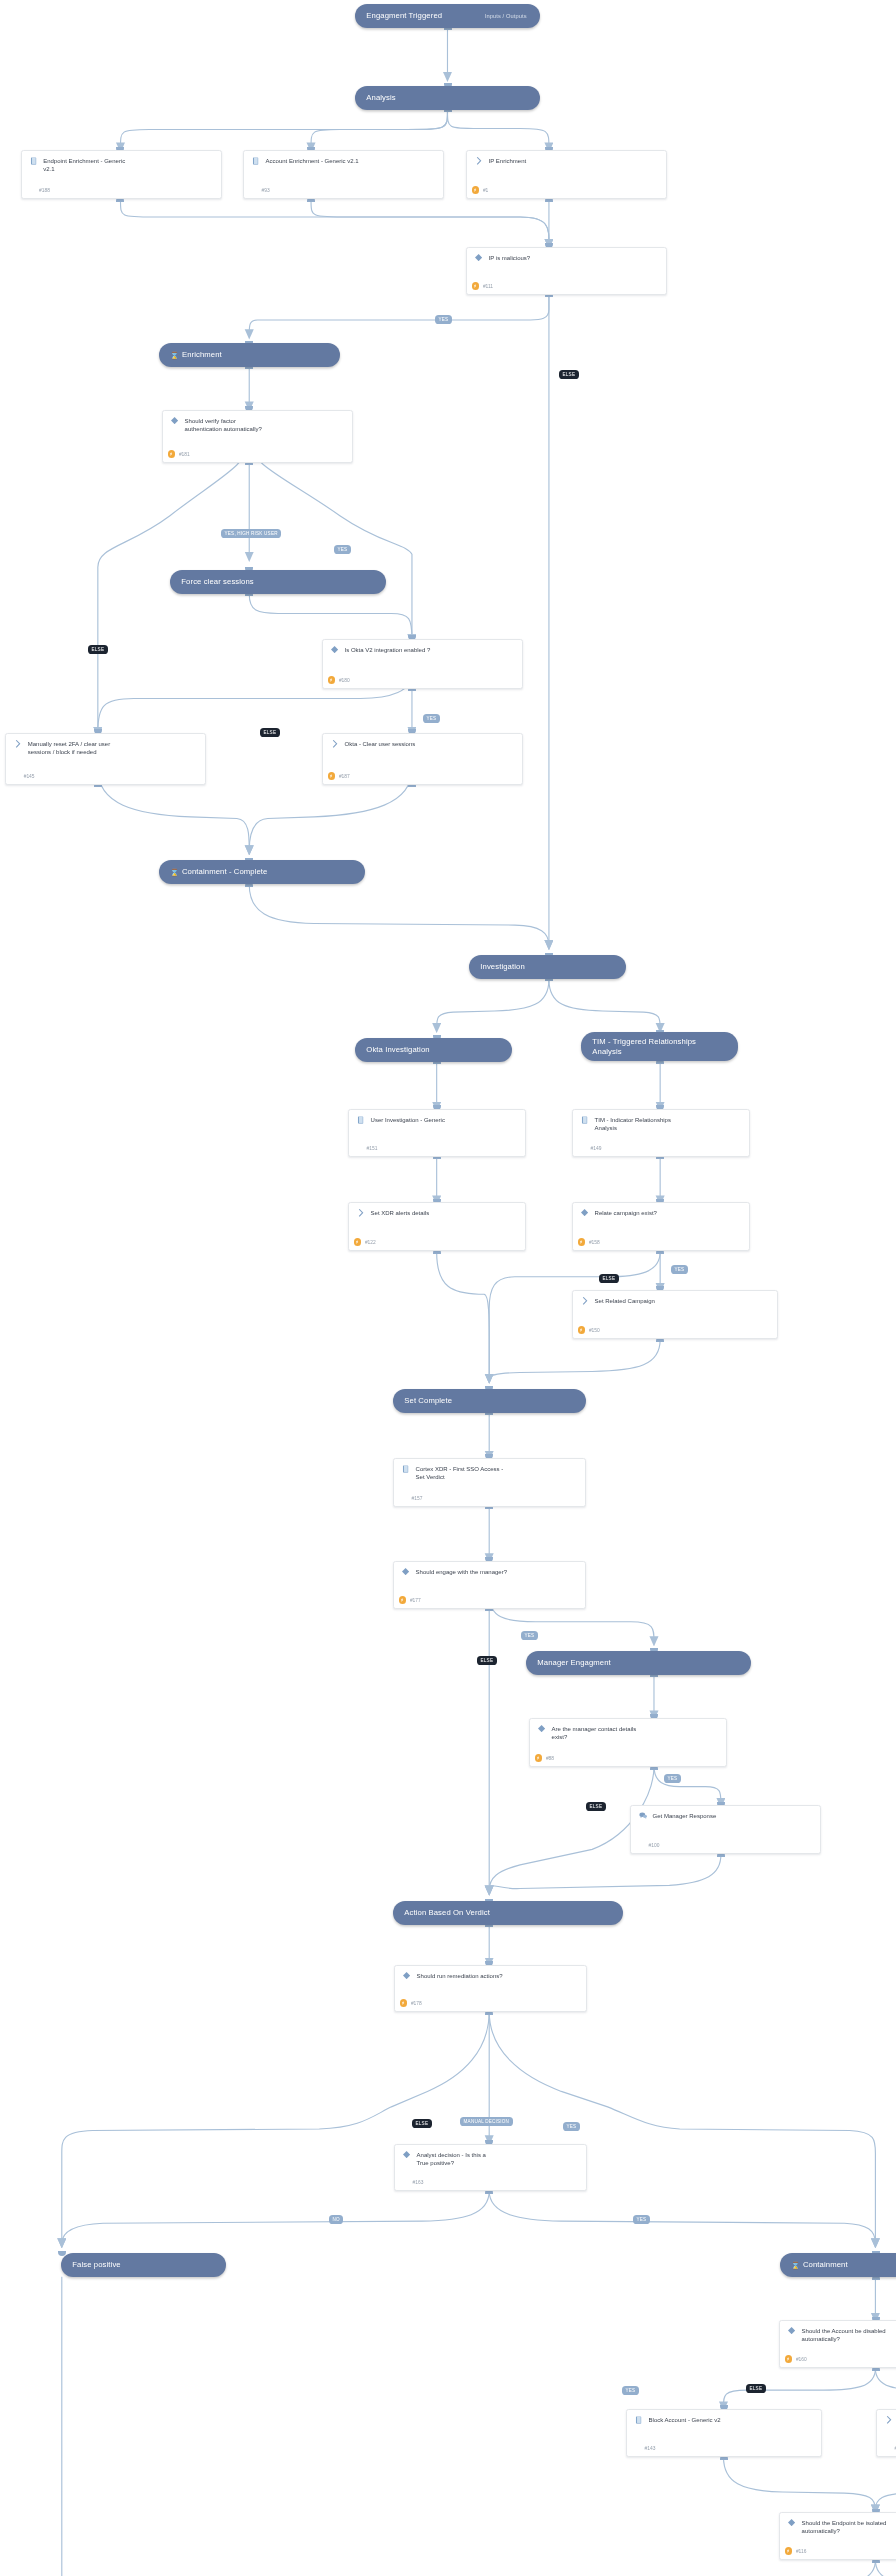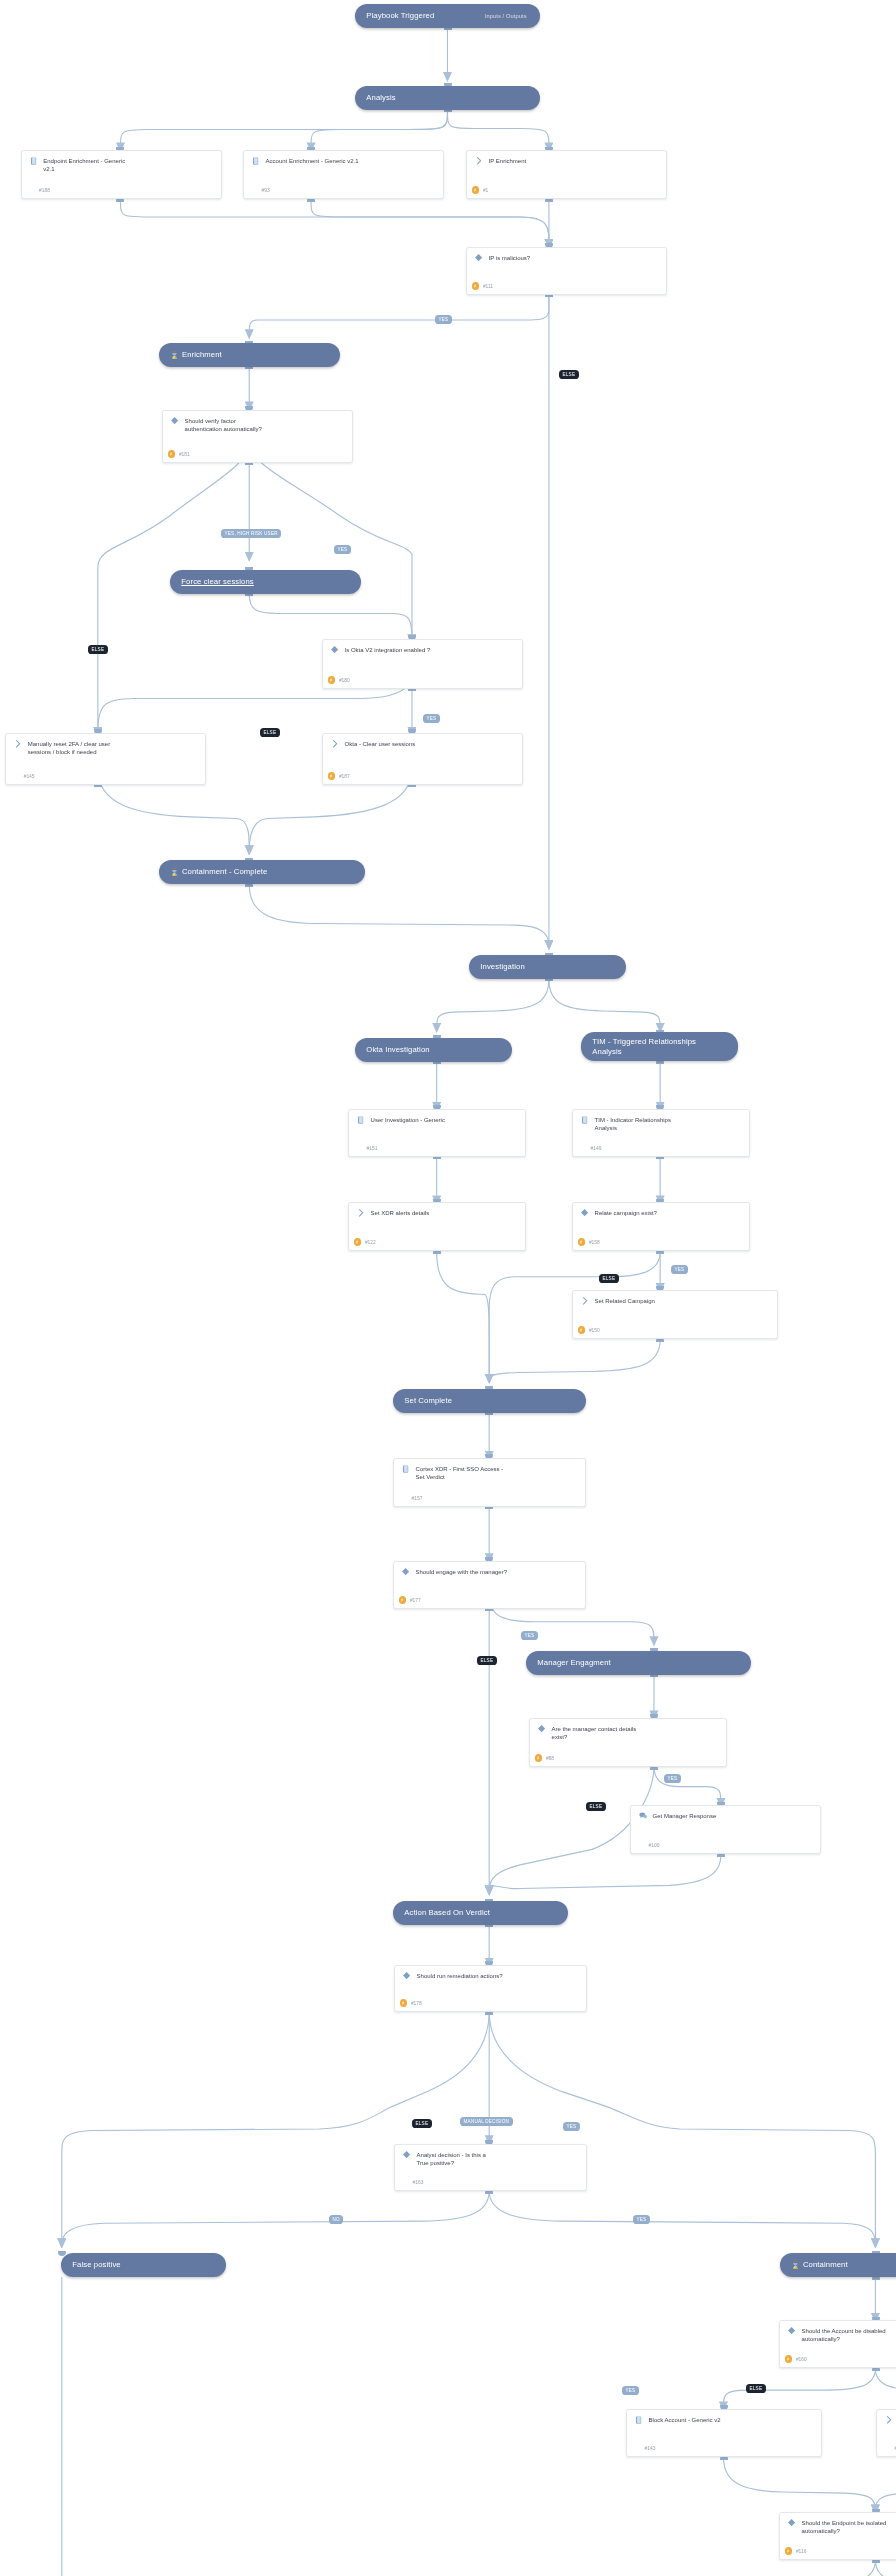--- a/index.html
+++ b/index.html
@@ -177,34 +177,34 @@
 
       <path d="M1405,5146 C1405,5200 1450,5214 1540,5216 L1650,5218 C1692,5220 1700,5228 1700,5250"></path>
       <path d="M1940,5146 C1940,5200 1890,5214 1800,5216 L1755,5218 C1715,5220 1700,5228 1700,5250"></path>
 
       <path d="M1700,5316 C1700,5370 1640,5386 1540,5388 L220,5395 C150,5397 120,5404 120,5428"></path>
     </g>
   </svg>
 
   <div class="section" style="left:355px;top:3.6px;width:185px;height:24px;">
 
-    <span class="sec-label">Playbook Triggered</span>
+    <span class="sec-label">Engagment Triggered</span>
     <span class="io">Inputs / Outputs</span>
   </div>
 
   <div class="section" style="left:355px;top:86px;width:185px;height:24px;">
     <span class="sec-label">Analysis</span>
   </div>
 
   <div class="section" style="left:159px;top:343px;width:181px;height:24px;">
     <span class="hourglass">⌛</span>
     <span class="sec-label">Enrichment</span>
   </div>
 
-  <div class="section" style="left:170px;top:570px;width:191px;height:24px;text-decoration:underline;">
+  <div class="section" style="left:170px;top:570px;width:216px;height:24px;">
     <span class="sec-label">Force clear sessions</span>
   </div>
 
   <div class="section" style="left:159px;top:860px;width:206px;height:24px;">
     <span class="hourglass">⌛</span>
     <span class="sec-label">Containment - Complete</span>
   </div>
 
   <div class="section" style="left:469px;top:955px;width:157px;height:24px;">
     <span class="sec-label">Investigation</span>
@@ -220,21 +220,21 @@
   </div>
 
   <div class="section" style="left:393px;top:1389px;width:193px;height:24px;">
     <span class="sec-label">Set Complete</span>
   </div>
 
   <div class="section" style="left:526px;top:1651px;width:225px;height:24px;">
     <span class="sec-label">Manager Engagment</span>
   </div>
 
-  <div class="section" style="left:393px;top:1901px;width:175px;height:24px;">
+  <div class="section" style="left:393px;top:1901px;width:230px;height:24px;">
     <span class="sec-label">Action Based On Verdict</span>
   </div>
 
   <div class="section" style="left:198px;top:2253px;width:165px;height:24px;transform:translateX(-137px);">
     <span class="sec-label">False positive</span>
   </div>
 
   <div class="section" style="left:595px;top:2253px;width:191px;height:24px;transform:translateX(185px);">
     <span class="hourglass">⌛</span>
     <span class="sec-label">Containment</span>

